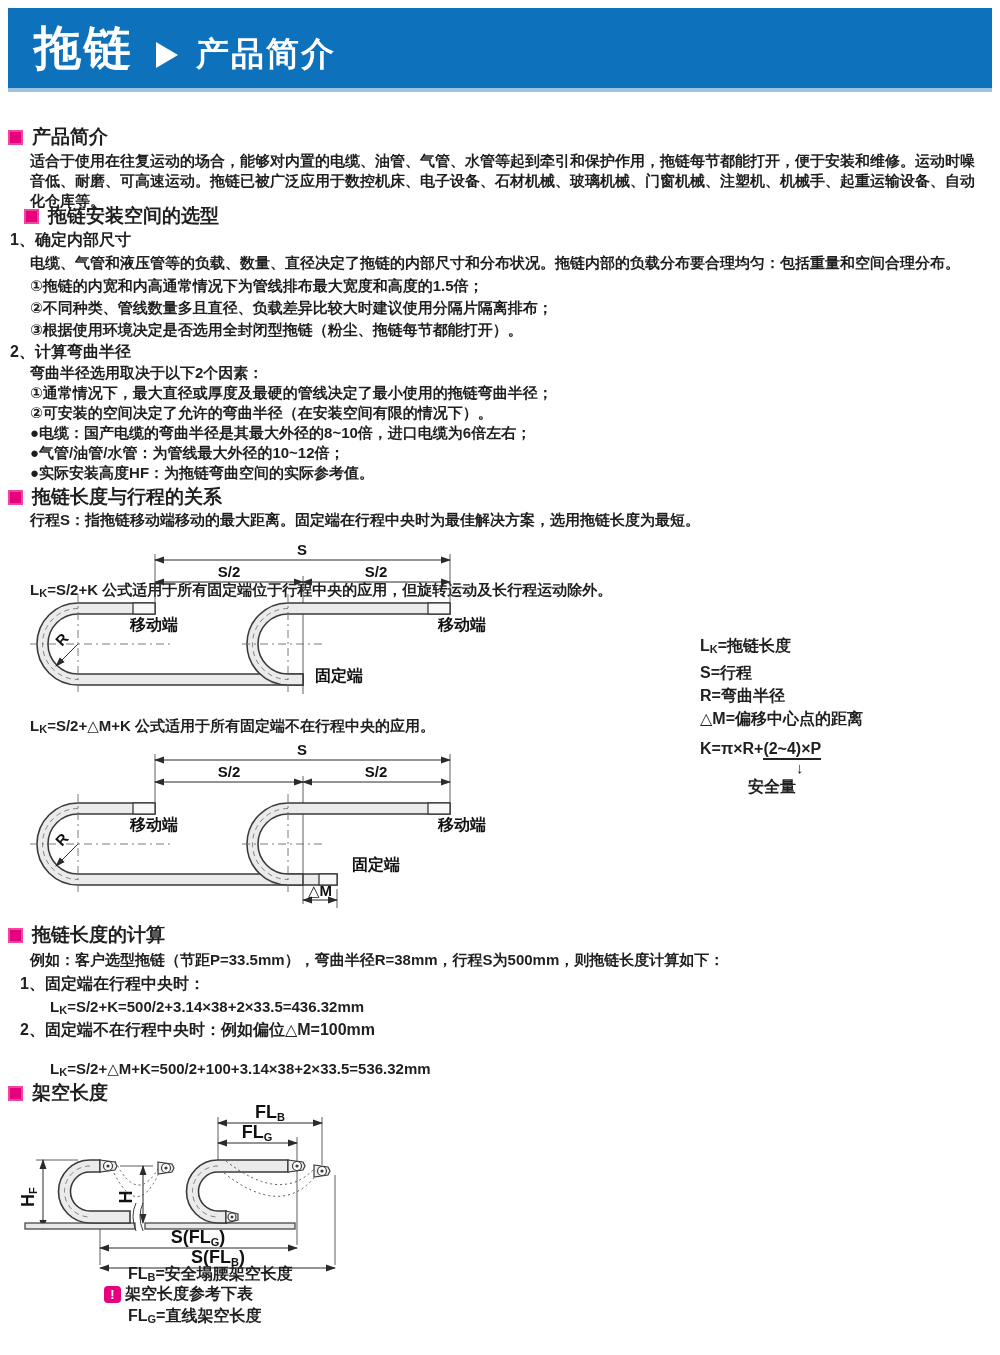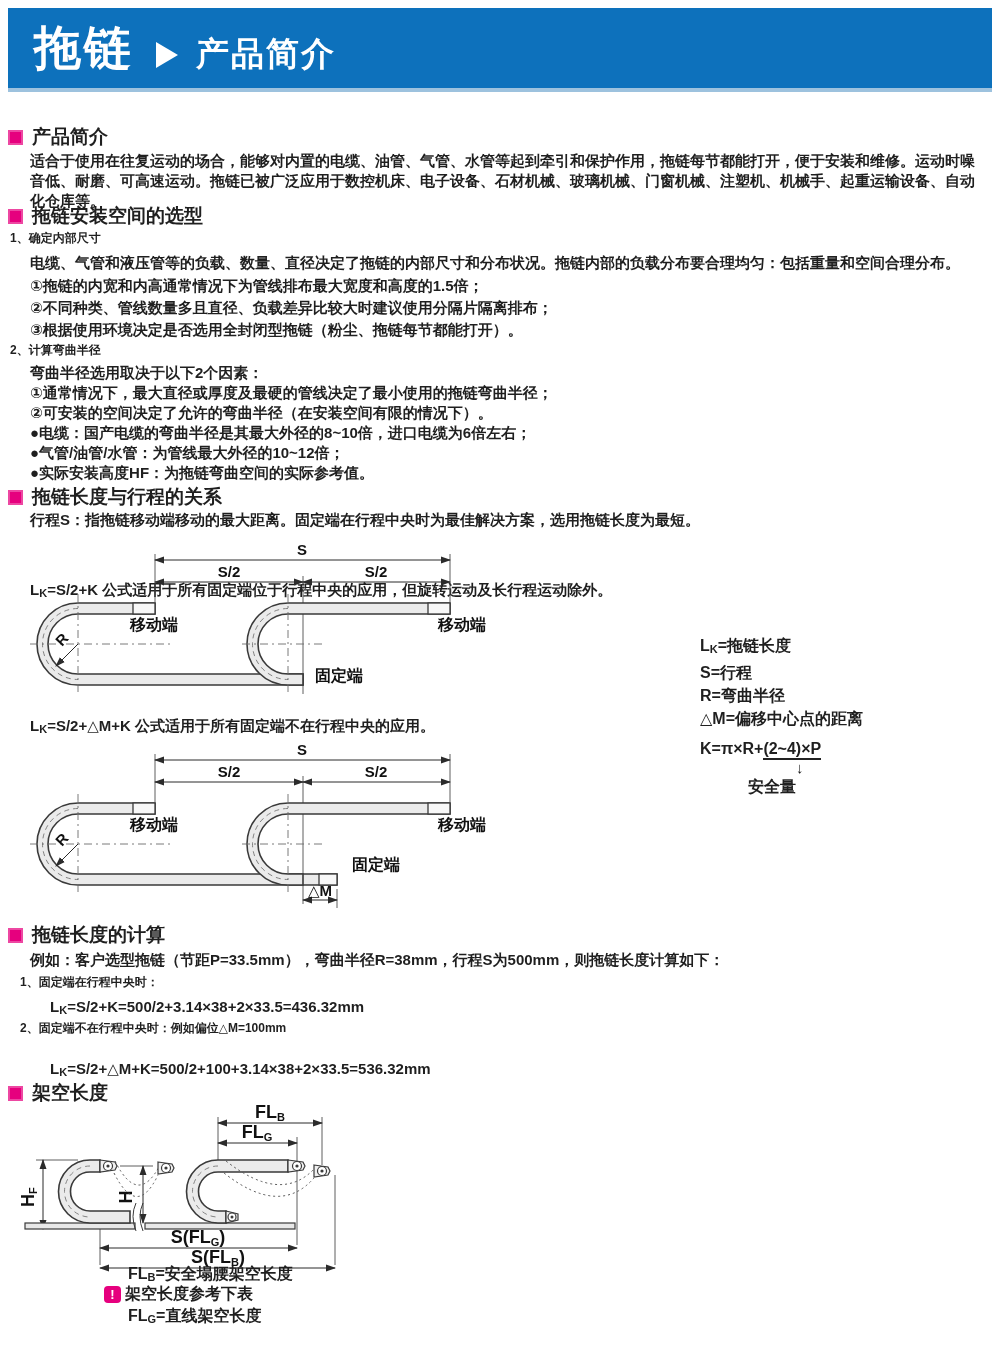--- a/index.html
+++ b/index.html
@@ -13,21 +13,21 @@
   .h-product{font-size:47px;font-weight:800;letter-spacing:3px;}
   .h-arrow{width:0;height:0;border-left:22px solid #ffffff;border-top:13px solid transparent;
            border-bottom:13px solid transparent;margin:14px 18px 0 22px;}
   .h-sub{font-size:33px;font-weight:800;margin-top:12px;letter-spacing:2px;}
 
   
   .sec-title{display:flex;align-items:center;gap:9px;font-size:19px;font-weight:800;}
   .bullet{width:15px;height:15px;background:#e6007e;box-shadow:inset 0 0 0 2px rgba(255,255,255,.28);flex:0 0 auto;}
 
   .body-text{font-size:15px;font-weight:600;line-height:20px;color:#1f1f1f;}
-  .num-title{font-size:12px;font-weight:800;}
+  .num-title{font-size:16px;font-weight:800;}
   .pts div{white-space:nowrap;}
 
   
   .legend{font-size:16px;font-weight:700;line-height:23px;}
   .legend .frm{margin-top:7px;white-space:nowrap;}
   .und{border-bottom:2px solid #222;padding-bottom:1px;}
   .frm-arrow{margin-left:96px;line-height:15px;font-weight:800;font-size:15px;}
   .frm-note{margin-left:48px;font-weight:800;}
 
   .fsub{font-size:11px;vertical-align:-2px;}
@@ -68,21 +68,21 @@
     <span class="h-arrow"></span>
     <span class="h-sub">产品简介</span>
   </div>
 
   <div class="abs sec-title" style="left:8px;top:124px;">
     <span class="bullet"></span>
     <span>产品简介</span>
   </div>
   <div class="abs body-text" style="left:30px;top:151px;width:954px;">适合于使用在往复运动的场合，能够对内置的电缆、油管、气管、水管等起到牵引和保护作用，拖链每节都能打开，便于安装和维修。运动时噪音低、耐磨、可高速运动。拖链已被广泛应用于数控机床、电子设备、石材机械、玻璃机械、门窗机械、注塑机、机械手、起重运输设备、自动化仓库等。</div>
 
-  <div class="abs sec-title" style="left:8px;top:203px;">
+  <div class="abs sec-title" style="left:24px;top:203px;">
     <span class="bullet"></span>
     <span>拖链安装空间的选型</span>
   </div>
   <div class="abs num-title" style="left:10px;top:230px;">1、确定内部尺寸</div>
   <div class="abs body-text" style="left:30px;top:253px;width:954px;white-space:nowrap;">电缆、气管和液压管等的负载、数量、直径决定了拖链的内部尺寸和分布状况。拖链内部的负载分布要合理均匀：包括重量和空间合理分布。</div>
   <div class="abs body-text pts" style="left:30px;top:275px;line-height:22px;">
     <div>①拖链的内宽和内高通常情况下为管线排布最大宽度和高度的1.5倍；</div>
     <div>②不同种类、管线数量多且直径、负载差异比较大时建议使用分隔片隔离排布；</div>
     <div>③根据使用环境决定是否选用全封闭型拖链（粉尘、拖链每节都能打开）。</div>
   </div>

